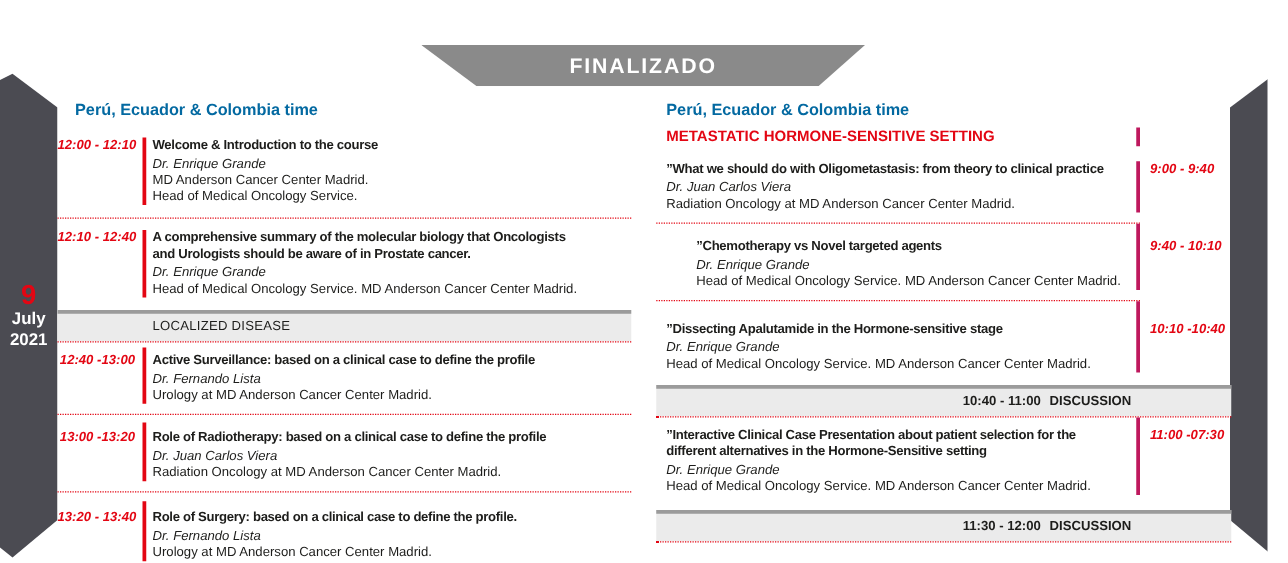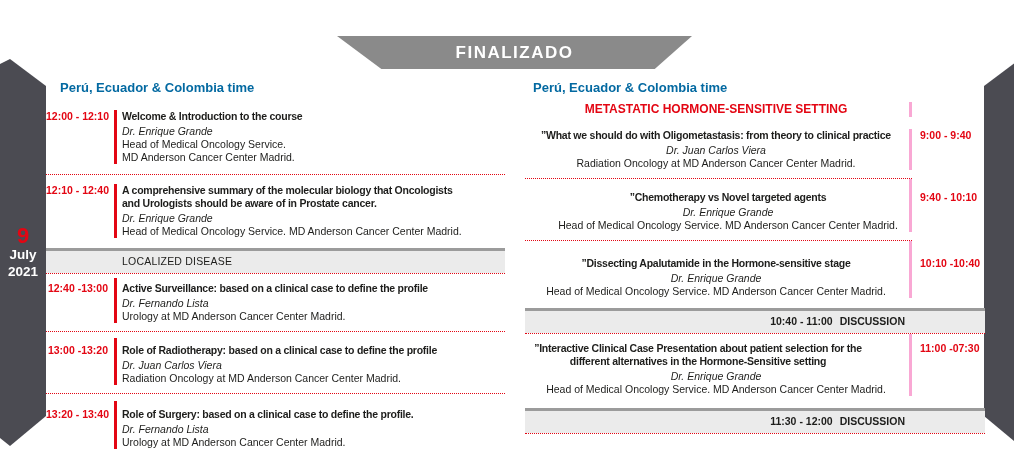--- a/index.html
+++ b/index.html
@@ -40,27 +40,28 @@
 
   .setting-header { color:#e30613; font-weight:bold; font-size:12px; line-height:15px; }
 
   .srow { display:grid; }
   .col-left  .srow { grid-template-columns:68px 1fr; }
   .col-right .srow { grid-template-columns:1fr 73px; }
 
   .tcell {
     color:#e30613; font-weight:bold; font-size:10.5px; line-height:13px;
     white-space:nowrap;
+    font-style:italic;
   }
   .col-left  .tcell { text-align:right; padding-right:6px; }
   .col-right .tcell { padding-left:8px; }
 
   .ccell { font-size:10.5px; }
   .col-left  .ccell { border-left:3px solid #e30613;  padding-left:5px; }
-  .col-right .ccell { border-right:3px solid #f9a8d4; padding-right:10px; padding-left:8px;text-align:center; }
+  .col-right .ccell { border-right:3px solid #be185d; padding-right:10px; padding-left:8px; }
 
   .title { font-weight:bold; font-size:10.5px; line-height:13px; letter-spacing:-0.25px; }
   .speaker { font-style:italic; font-size:10.5px; line-height:13px; margin-top:2px; }
   .aff { font-size:10.5px; line-height:13px; }
 
   
   .col-left  .srow.s2 .title { max-width:332px; }
   .col-right .srow.s4 .title { max-width:330px; }
 
   .dotsep { border-top:1.5px dotted #e30613; height:0; }
@@ -102,22 +103,22 @@
   </div>
 
   <div class="col col-left">
     <div class="tz-header">Perú, Ecuador &amp; Colombia time</div>
 
     <div class="srow s1" style="padding-top:2px; padding-bottom:10px;">
       <div class="tcell">12:00 - 12:10</div>
       <div class="ccell">
         <div class="title">Welcome &amp; Introduction to the course</div>
         <div class="speaker">Dr. Enrique Grande</div>
+        <div class="aff">MD Anderson Cancer Center Madrid.</div>
         <div class="aff">Head of Medical Oncology Service.</div>
-        <div class="aff">MD Anderson Cancer Center Madrid.</div>
       </div>
     </div>
     <div class="dotsep"></div>
 
     <div class="srow s2" style="padding-top:9px; padding-bottom:10px;">
       <div class="tcell">12:10 - 12:40</div>
       <div class="ccell">
         <div class="title">A comprehensive summary of the molecular biology that Oncologists and Urologists should be aware of in Prostate cancer.</div>
         <div class="speaker">Dr. Enrique Grande</div>
         <div class="aff">Head of Medical Oncology Service. MD Anderson Cancer Center Madrid.</div>

